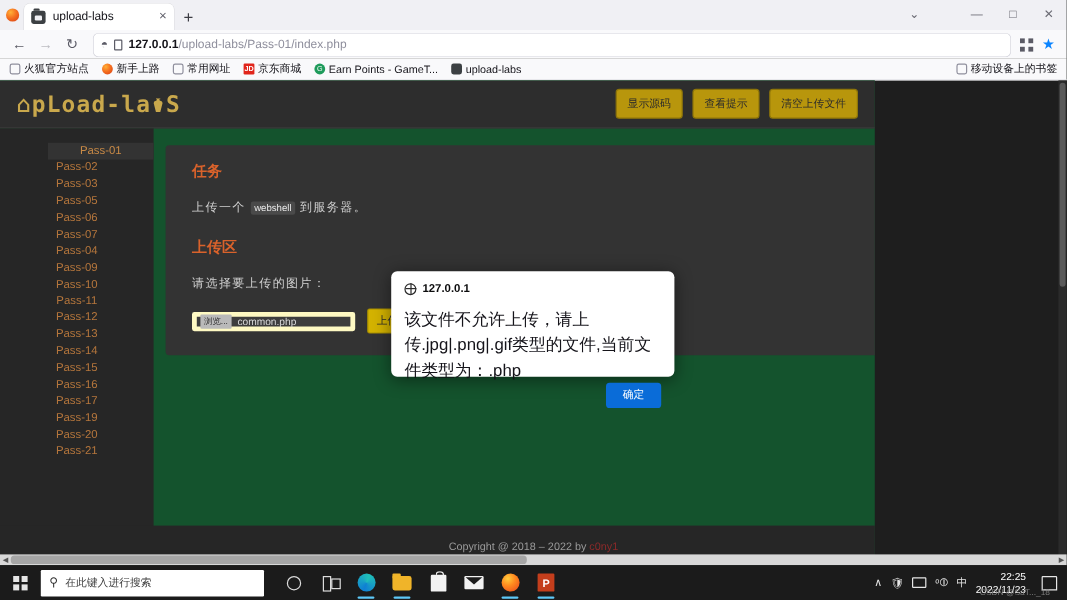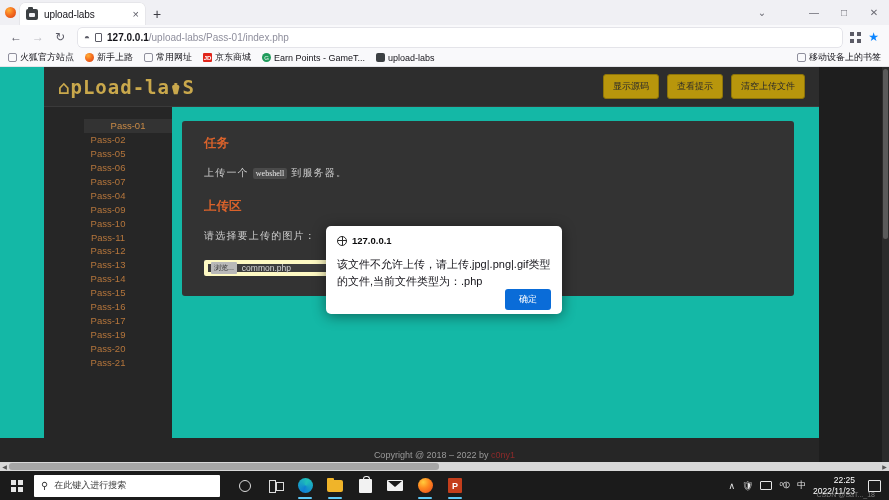--- a/index.html
+++ b/index.html
@@ -96,22 +96,22 @@
     background: radial-gradient(circle at 35% 30%, #ffb038 0%, #f5701f 45%, #d63b14 100%); }
   .bm-ico.jd { border: 0; background: #e1251b; color: #fff; font-size: 6px;
     display: flex; align-items: center; justify-content: center; font-weight: 700; border-radius:1px;}
   .bm-ico.gt { border: 0; border-radius: 50%; background: #1f9b5b; color: #fff; font-size: 6px;
     display:flex; align-items:center; justify-content:center; }
   .bm-ico.dark { background: #3c4043; border: 0; }
   .bm-right { margin-left: auto; display: flex; align-items: center; gap: 3px; }
 
   
   .page {
-    position: absolute; left: 0; top: 67px; width: 819px; height: 404px;
-    background: #14b8a6; overflow: hidden; padding-left: 44px;
+    position: absolute; left: 0; top: 67px; width: 729px; height: 404px;
+    background: #14532d; overflow: hidden;
   }
   .site-header {
     height: 40px; background: #2d2d2d; display: flex; align-items: center;
     padding: 0 14px; border-bottom: 1px solid #3a3a3a;
   }
   .logo {
     font-family: "DejaVu Sans Mono", monospace; font-size: 19px; letter-spacing: 1px;
     color: #c9a84c; font-weight: 700;
   }
   .hdr-btns { margin-left: auto; display: flex; gap: 8px; }
@@ -132,21 +132,21 @@
   .pass-item.active { background: #333333; color: #c98a46; margin-left: 40px; }
 
   .content-wrap { flex: 1; position: relative; padding: 14px 0 0 10px; }
   .panel {
     width: 612px; background: #333333; border-radius: 3px; padding: 14px 22px 18px 22px;
     min-height: 128px;
   }
   .h-task { color: #d9622b; font-size: 12.5px; font-weight: 700; }
   .p-task { color: #d0d0d0; font-size: 10px; margin-top: 14px; letter-spacing: 1.2px; }
   .code {
-    font-family: Liberation Serif, serif; font-size: 8px; background: #4a4a4a;
+    font-family: Liberation Sans, sans-serif; font-size: 8px; background: #4a4a4a;
     color: #e8e8e8; padding: 1px 3px; border-radius: 2px; letter-spacing: 0;
   }
   .h-upload { color: #d9622b; font-size: 12.5px; font-weight: 700; margin-top: 18px; }
   .p-label { color: #d0d0d0; font-size: 10px; margin-top: 14px; letter-spacing: 1.2px; }
   .form-row { display: flex; align-items: center; gap: 10px; margin-top: 14px; }
   .file-input {
     width: 136px; height: 16px; background: #3d3d3d; border: 4px solid #fef9c3;
     border-radius: 2px; display: flex; align-items: center; padding: 0 3px; gap: 5px;
     cursor: pointer;
   }
@@ -193,21 +193,21 @@
   .modal-head { display: flex; align-items: center; gap: 5px; }
   .globe {
     width: 10px; height: 10px; border-radius: 50%; border: 1.2px solid #2b2b2b;
     position: relative; flex: 0 0 auto;
   }
   .globe:before { content:""; position:absolute; left:-0.5px; top:3.6px; width:9px; height:1.2px;
     background:#2b2b2b; }
   .globe:after { content:""; position:absolute; left:3.6px; top:-0.5px; width:1.2px; height:9px;
     background:#2b2b2b; }
   .modal-host { font-size: 9.5px; font-weight: 700; color: #0c0c0d; }
-  .modal-msg { font-size: 11px; color: #15141a; line-height: 1.5; margin-top: 10px; }
+  .modal-msg { font-size: 14px; color: #15141a; line-height: 1.5; margin-top: 10px; }
   .modal-actions { margin-top: auto; display: flex; justify-content: flex-end; padding-bottom: 10px; }
   .ok-btn {
     background: #0a6cd8; color: #fff; font-size: 9px; padding: 4px 14px;
     border-radius: 3px; cursor: pointer; border: 0;
   }
 
   
   .taskbar {
     position: absolute; left: 0; bottom: 0; width: 889px; height: 29px;
     background: #1b1b1b; display: flex; align-items: center;
@@ -354,20 +354,21 @@
         <div class="hdr-btn">显示源码</div>
         <div class="hdr-btn">查看提示</div>
         <div class="hdr-btn">清空上传文件</div>
       </div>
     </div>
 
     <div class="body-row">
       <div class="sidebar">
         <div class="pass-item active">Pass-01</div>
         <div class="pass-item">Pass-02</div>
+        <div class="pass-item">Pass-03</div>
         <div class="pass-item">Pass-05</div>
         <div class="pass-item">Pass-06</div>
         <div class="pass-item">Pass-07</div>
         <div class="pass-item">Pass-04</div>
         <div class="pass-item">Pass-09</div>
         <div class="pass-item">Pass-10</div>
         <div class="pass-item">Pass-11</div>
         <div class="pass-item">Pass-12</div>
         <div class="pass-item">Pass-13</div>
         <div class="pass-item">Pass-14</div>

